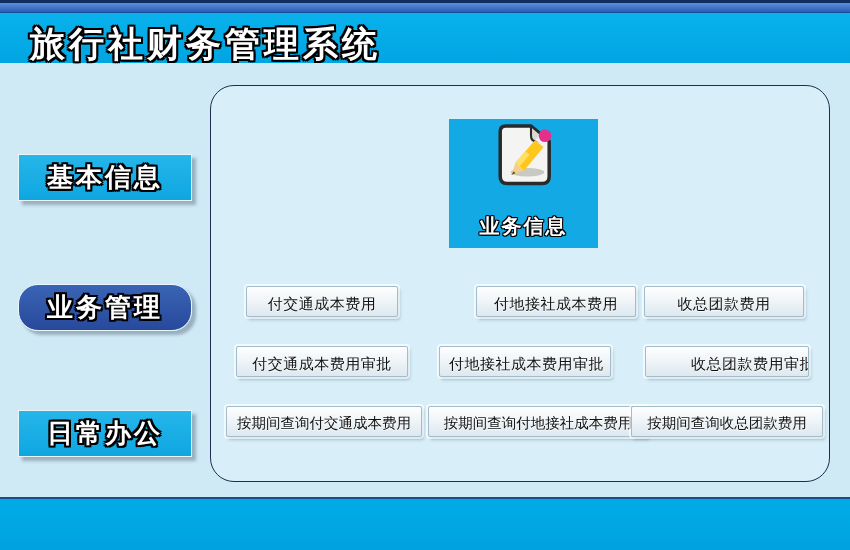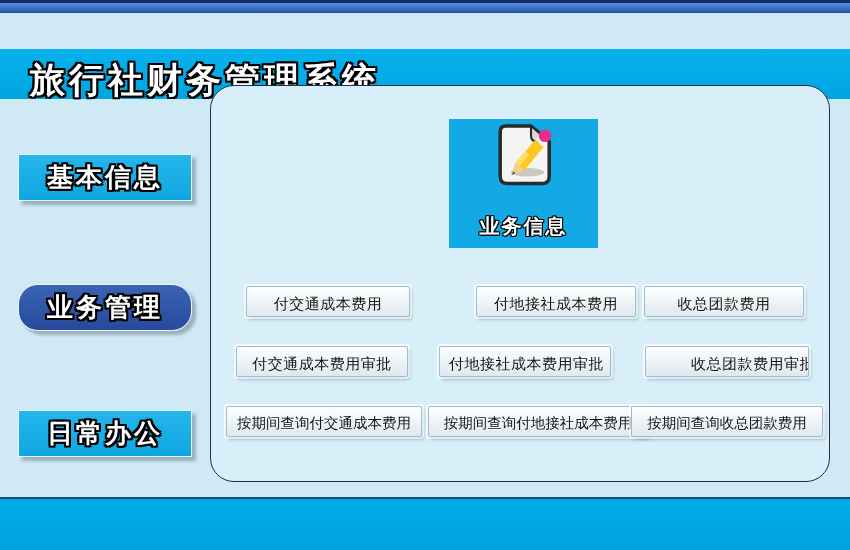--- a/index.html
+++ b/index.html
@@ -6,21 +6,21 @@
   body{
     width:850px;height:550px;overflow:hidden;position:relative;
     font-family:"Liberation Sans","DejaVu Sans",sans-serif;
     background:#cfe9f5;
   }
   
   .top-navy{position:absolute;left:0;top:0;width:850px;height:3px;background:#102f60;}
   .top-band{position:absolute;left:0;top:3px;width:850px;height:9px;
     background:linear-gradient(#5b8fdd,#2a5cb4);border-bottom:1px solid #1c4c9c;}
   .header{position:absolute;left:0;top:13px;width:850px;height:50px;
-    background:linear-gradient(#09b2ec,#00a5e2);margin-top:36px;}
+    background:linear-gradient(#09b2ec,#00a5e2);}
   .app-title{
     position:absolute;left:30px;top:8px;
     font-size:35px;font-weight:bold;letter-spacing:4px;color:#fff;
     text-shadow:-2px -2px 0 #000,2px -2px 0 #000,-2px 2px 0 #000,2px 2px 0 #000,
                  0 -2px 0 #000,0 2px 0 #000,-2px 0 0 #000,2px 0 0 #000;
   }
   
   .footer{position:absolute;left:0;top:497px;width:850px;height:53px;
     background:linear-gradient(#00ace6,#00a2df);border-top:2px solid #1b4a8a;}
   
@@ -61,21 +61,21 @@
   .g-btn{
     position:absolute;height:31px;line-height:31px;text-align:center;
     font-size:15px;color:#111;cursor:pointer;letter-spacing:.5px;
     background:linear-gradient(#fefefe,#f0f5f8 45%,#dde8ef);
     border:1px solid #a3bccb;border-radius:2px;
     box-shadow:0 0 0 2px rgba(255,255,255,.65),2px 3px 3px rgba(115,145,165,.5);
     text-shadow:0 1px 0 rgba(255,255,255,.9);
     white-space:nowrap;overflow:hidden;
   }
   .r1{top:200px;}.r2{top:260px;}.r3{top:320px;}
-  .r1.c1{left:35px;width:164px;}
+  .r1.c1{left:35px;width:152px;}
   .r1.c2{left:233px;width:160px;margin-left:32px;}
   .r1.c3{left:433px;width:160px;}
   .r2.c1{left:25px;width:172px;}
   .r2.c2{left:228px;width:172px;text-align:right;}
   .r2.c3{left:434px;width:164px;padding-left:45px;}
   .r3.c1{left:15px;width:196px;font-size:14.5px;letter-spacing:0;}
   .r3.c2{left:217px;width:220px;font-size:14.5px;letter-spacing:0;}
   .r3.c3{left:420px;width:192px;font-size:14.5px;letter-spacing:0;}
 </style>
 </head>

